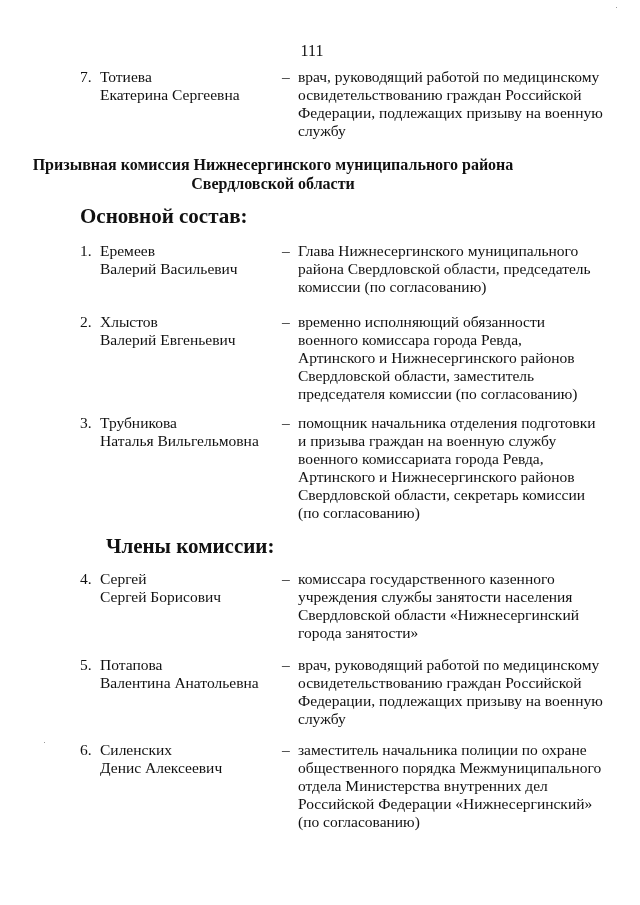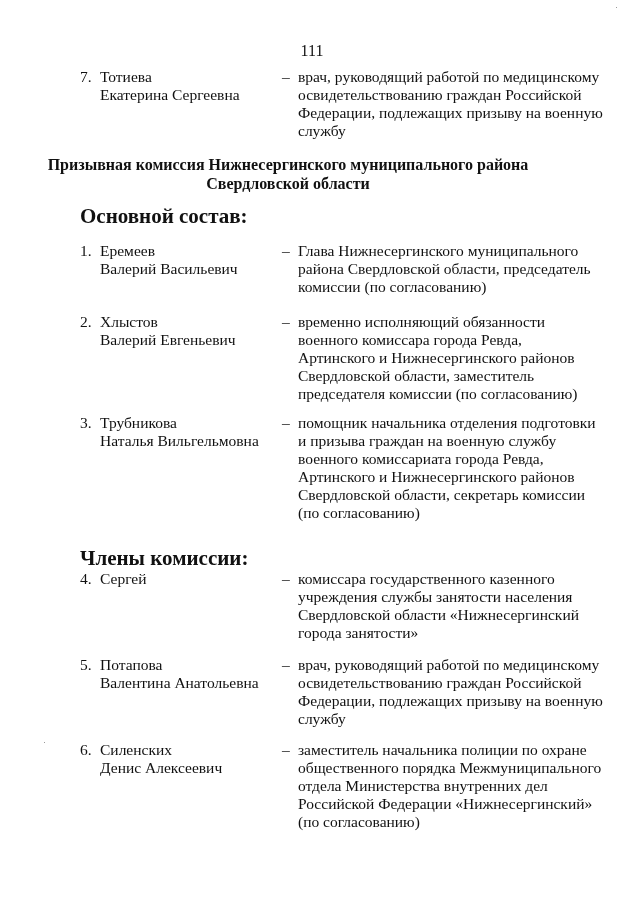--- a/index.html
+++ b/index.html
@@ -61,21 +61,20 @@
     white-space: nowrap;
   }
   .heading {
     position: absolute;
     left: 0;
     width: 546px;
     text-align: center;
     font-weight: bold;
     font-size: 16px;
     line-height: 19px;
-    padding-left: 15px;
   }
   .heading span { display: block; }
   .subheading {
     position: absolute;
     left: 80px;
     font-weight: bold;
     font-size: 21px;
   }
   .speck {
     position: absolute;
@@ -154,26 +153,27 @@
   <div class="role">
     <span>помощник начальника отделения подготовки</span>
     <span>и призыва граждан на военную службу</span>
     <span>военного комиссариата города Ревда,</span>
     <span>Артинского и Нижнесергинского районов</span>
     <span>Свердловской области, секретарь комиссии</span>
     <span>(по согласованию)</span>
   </div>
 </div>
 
-<div class="subheading" style="top:549px;">Члены комиссии:</div>
+<div class="subheading" style="top:537px;margin-left:26px;">Члены комиссии:</div>
 
 <div class="entry" style="top:570px;">
   <span class="num">4.</span>
   <div class="name">
     <span>Сергей</span>
+    <span>Сергей Борисович</span>
   </div>
   <span class="dash">–</span>
   <div class="role">
     <span>комиссара государственного казенного</span>
     <span>учреждения службы занятости населения</span>
     <span>Свердловской области «Нижнесергинский</span>
     <span>города занятости»</span>
   </div>
 </div>
 

